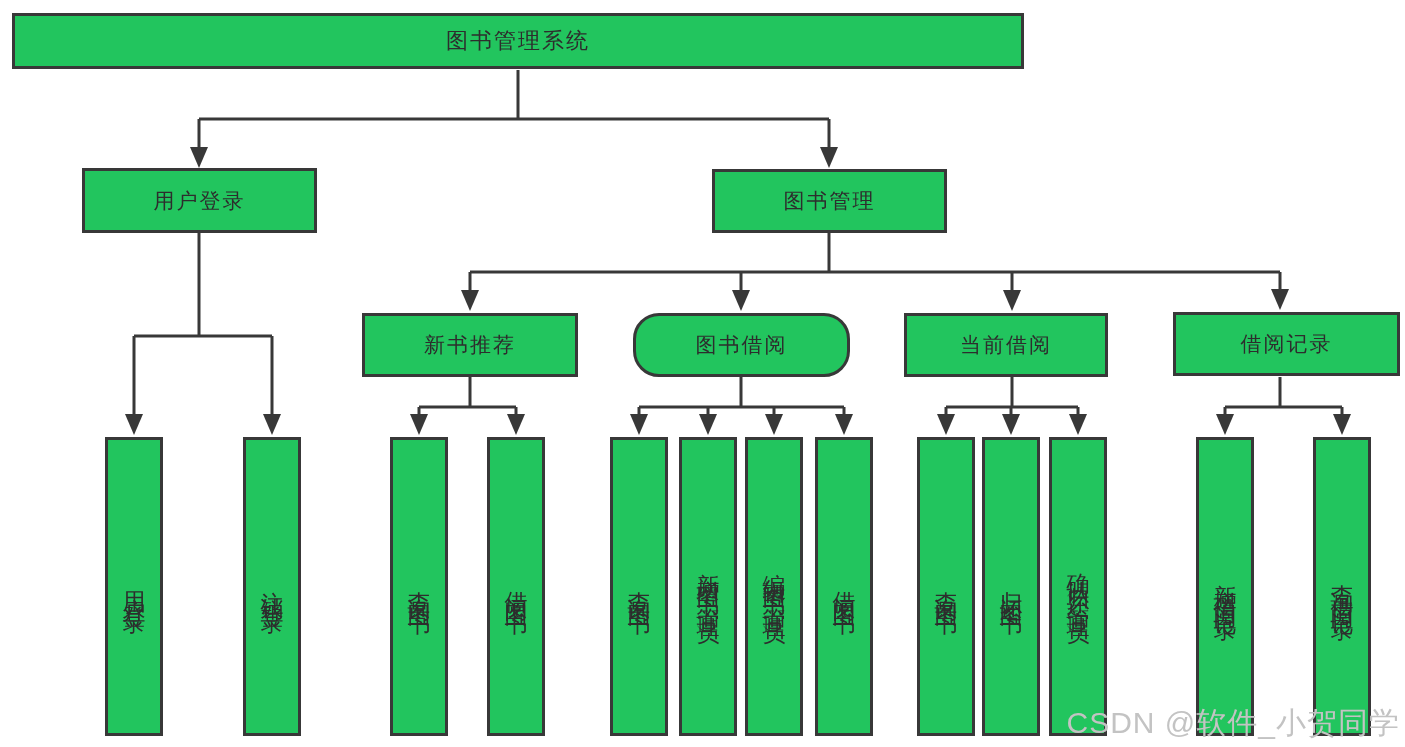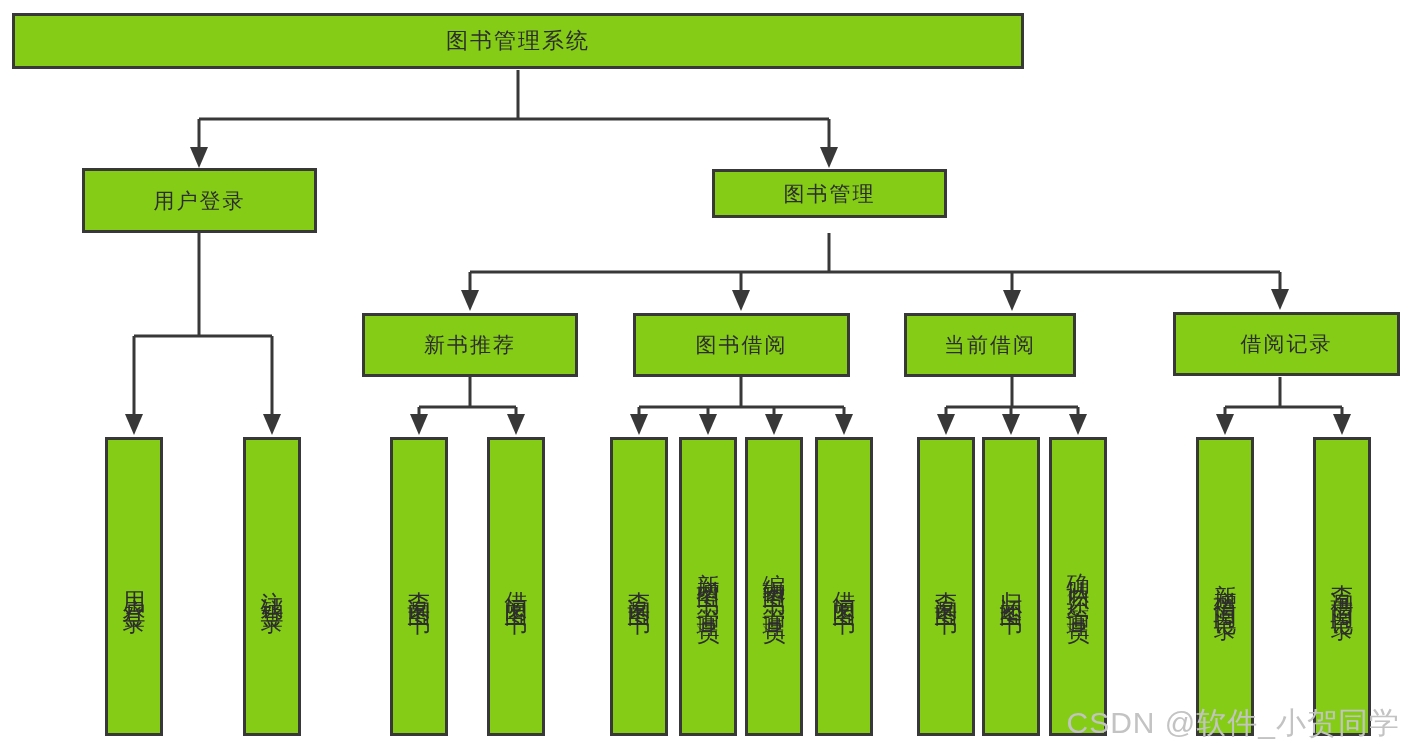--- a/index.html
+++ b/index.html
@@ -15,21 +15,21 @@
   .wires {
     position: absolute;
     left: 0; top: 0;
     width: 1405px; height: 747px;
     pointer-events: none;
   }
   .node {
     position: absolute;
     box-sizing: border-box;
     border: 3px solid #383838;
-    background: #84cc16;
+    background: #22c55e;
     display: flex;
     align-items: center;
     justify-content: center;
     color: #2d2d2d;
   }
   .hbox {
     font-size: 21px;
     letter-spacing: 2px;
     white-space: nowrap;
   }
@@ -91,25 +91,25 @@
       <use href="#ah" x="1011" y="435"></use>
       <use href="#ah" x="1078" y="435"></use>
       <use href="#ah" x="1225" y="435"></use>
       <use href="#ah" x="1342" y="435"></use>
     </g>
   </svg>
 
   <div class="node hbox root-box" style="left:12px; top:13px; width:1012px; height:56px;">图书管理系统</div>
 
   <div class="node hbox" style="left:82px; top:168px; width:235px; height:65px;">用户登录</div>
-  <div class="node hbox" style="left:712px; top:169px; width:235px; height:49px;">图书管理</div>
+  <div class="node hbox" style="left:712px; top:169px; width:235px; height:64px;">图书管理</div>
 
   <div class="node hbox" style="left:362px; top:313px; width:216px; height:64px;">新书推荐</div>
-  <div class="node hbox" style="left:633px; top:313px; width:217px; height:64px;">图书借阅</div>
-  <div class="node hbox" style="left:904px; top:313px; width:172px; height:64px;">当前借阅</div>
+  <div class="node hbox" style="left:633px; top:313px; width:217px; height:64px;border-radius:26px;">图书借阅</div>
+  <div class="node hbox" style="left:904px; top:313px; width:204px; height:64px;">当前借阅</div>
   <div class="node hbox" style="left:1173px; top:312px; width:227px; height:64px;">借阅记录</div>
 
   <div class="node vbox" style="left:105px;">用户登录</div>
   <div class="node vbox" style="left:243px;">注销登录</div>
 
   <div class="node vbox" style="left:390px;">查询图书</div>
   <div class="node vbox" style="left:487px;">借阅图书</div>
 
   <div class="node vbox" style="left:610px;">查询图书</div>
   <div class="node vbox" style="left:679px;">新增图书（管理员）</div>

